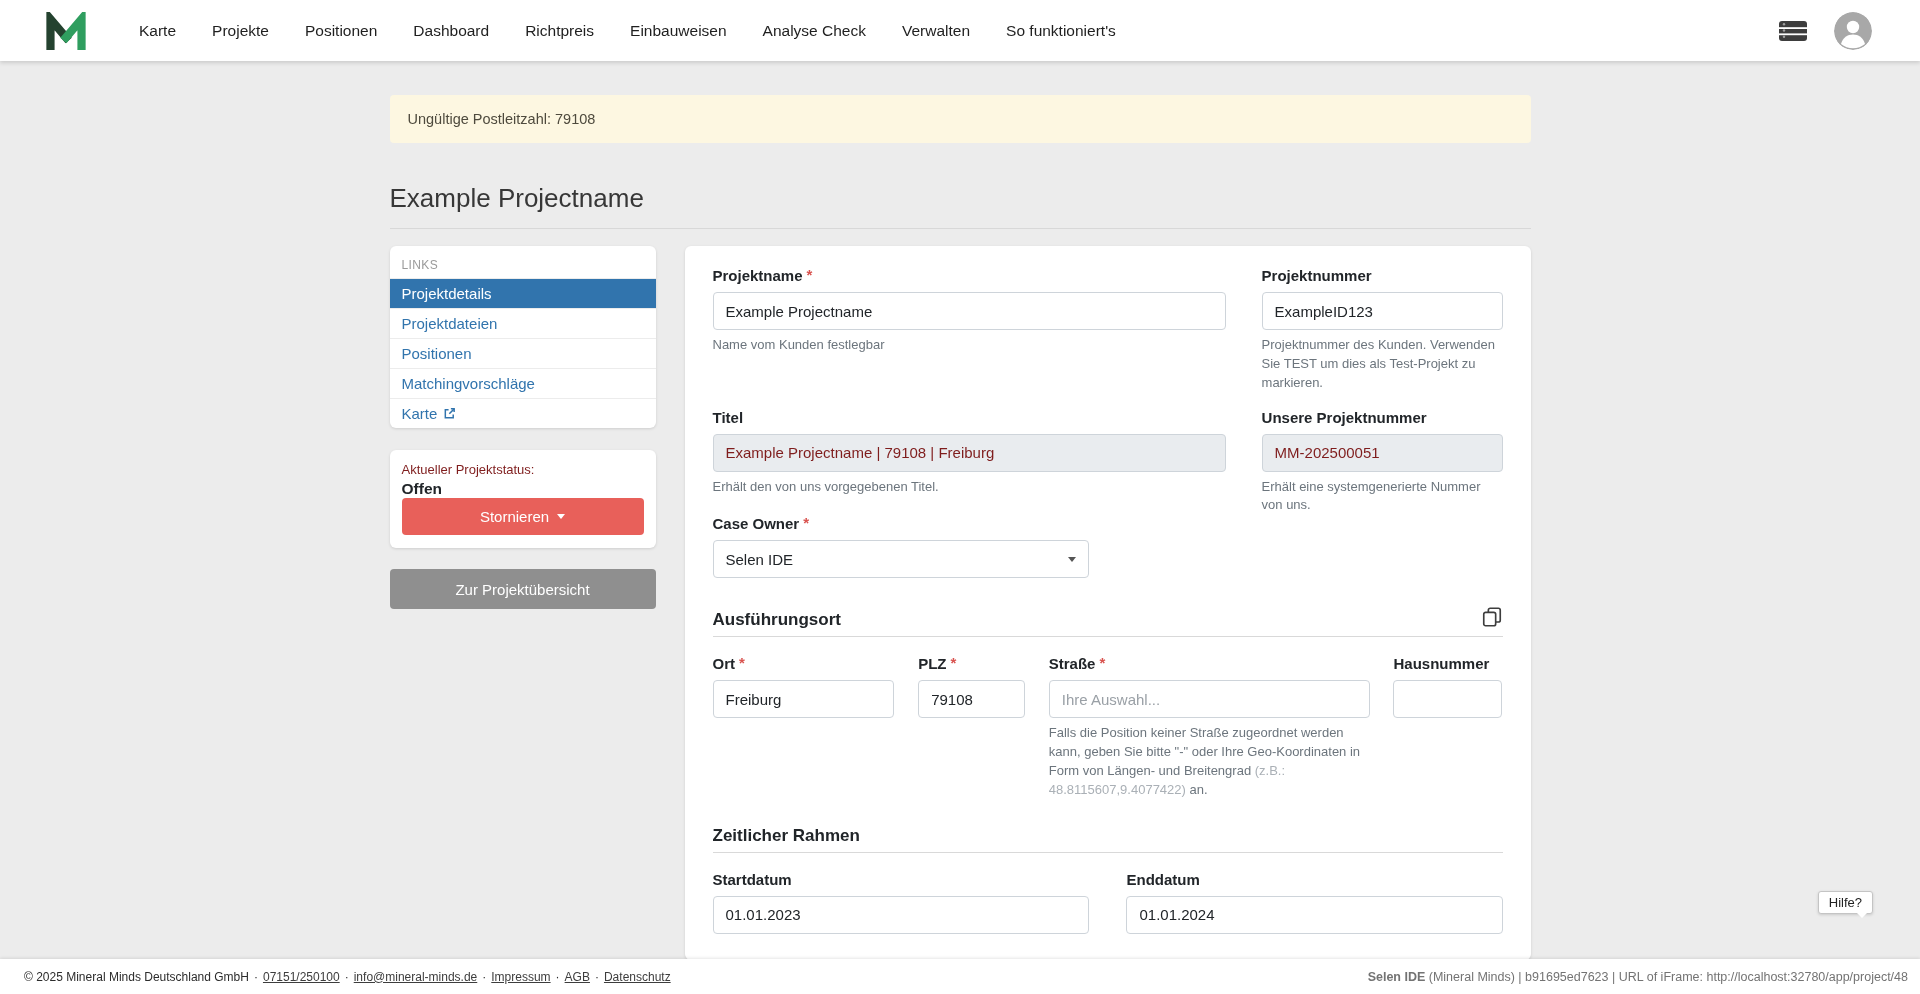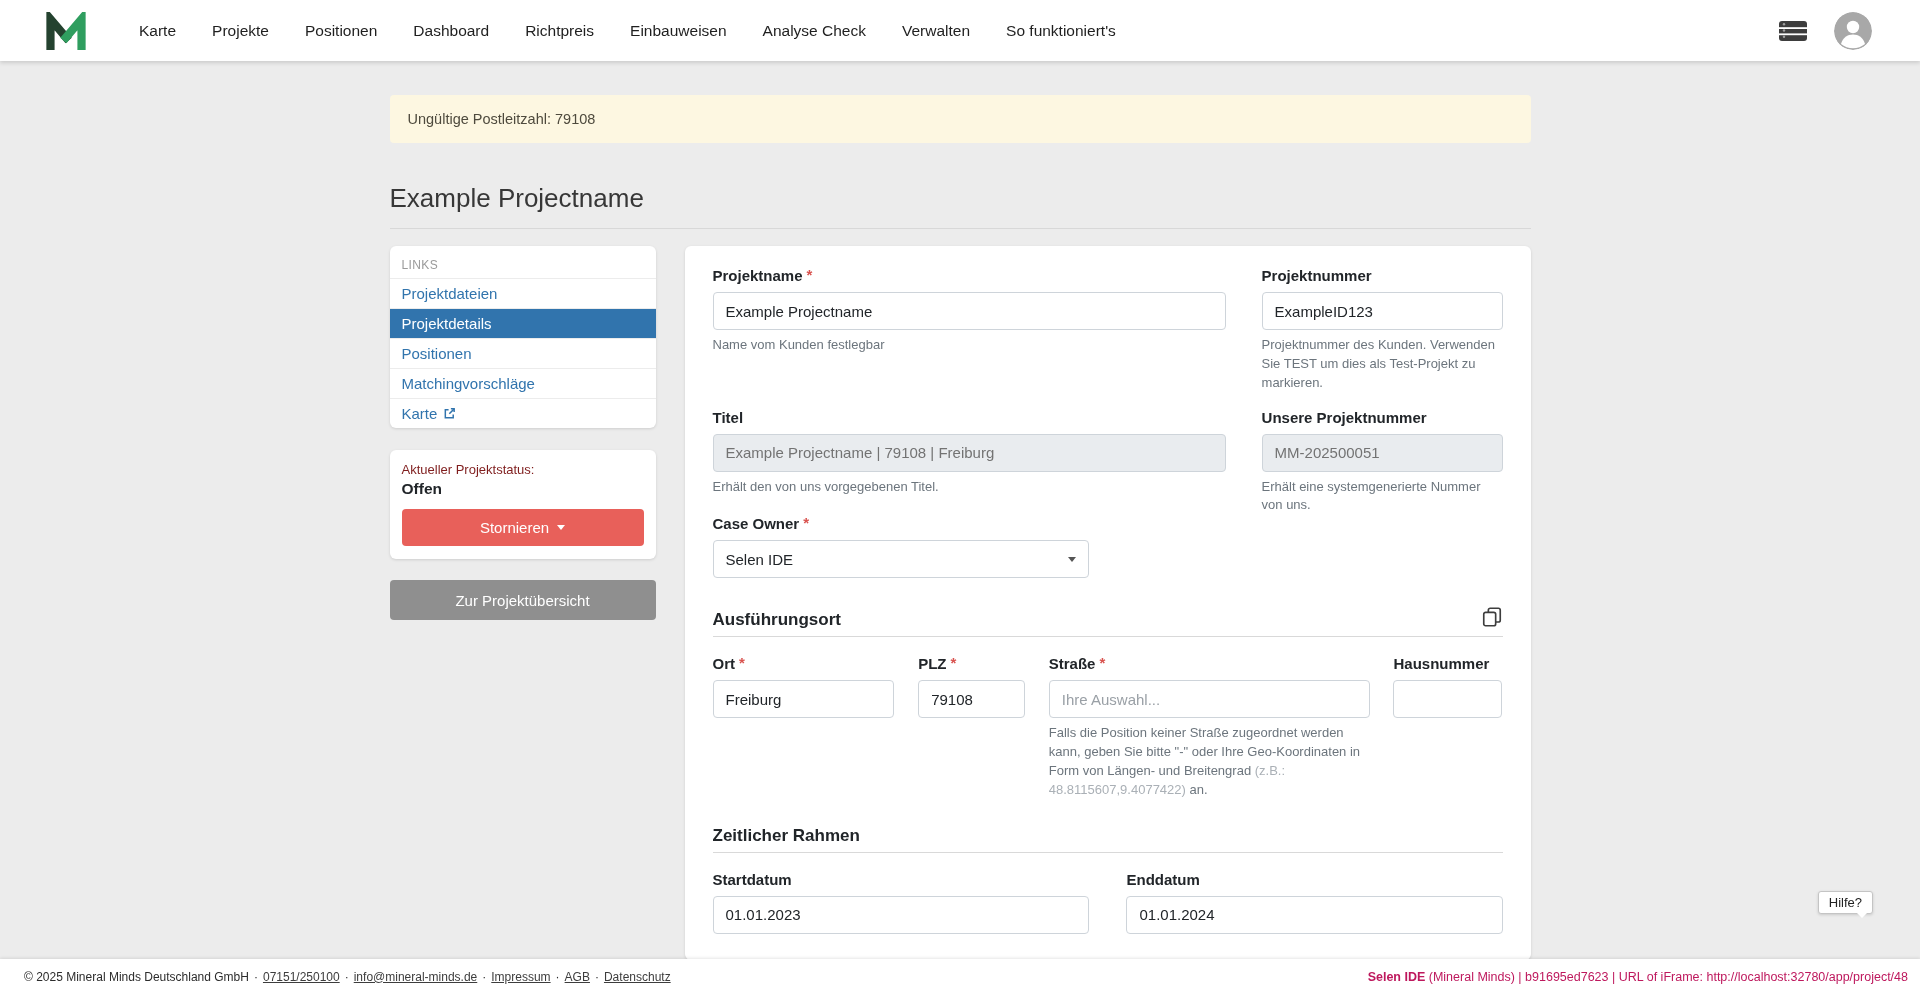--- a/index.html
+++ b/index.html
@@ -51,21 +51,21 @@
     font-size: 15px; color: #3174ad; padding: 6px 12px; cursor: pointer;
     border-top: 1px solid #ececec; display: flex; align-items: center; gap: 6px;
   }
   .link-item.active { background: #3174ad; color: #fff; }
 
   
   .status-card { margin-top: 22px; padding: 12px 12px 13px; }
   .status-label { font-size: 13px; color: #7f1d1d; }
   .status-value { font-size: 15.5px; font-weight: 700; color: #212529; margin-top: 3px; }
   .btn-danger {
-    margin-top: 11px; width: 100%; height: 37px; border: none; cursor: pointer;
+    width: 100%; height: 37px; border: none; cursor: pointer;
     background: #e8605a; color: #fff; font-size: 15px; border-radius: 4px;
     font-family: inherit; display: flex; align-items: center; justify-content: center; gap: 8px;
   }
   .caret-down-white { width: 0; height: 0; border-left: 4.5px solid transparent; border-right: 4.5px solid transparent; border-top: 5px solid #fff; }
   .btn-gray {
     margin-top: 21px; width: 100%; height: 40px; border: none; cursor: pointer;
     background: #8f8f8f; color: #fff; font-size: 15px; border-radius: 4px; font-family: inherit;
   }
 
   
@@ -83,21 +83,21 @@
   .w-str { width: 40.6%; }
   .w-haus { width: 13.8%; }
 
   .flabel { display: flex; align-items: center; gap: 4px; font-size: 15px; font-weight: 700; color: #212529; margin-bottom: 8px; }
   .req { color: #d9534f; position: relative; top: -1px; }
   .finput {
     width: 100%; height: 38px; border: 1px solid #ced4da; border-radius: 4px;
     padding: 0 12px; font-size: 15px; color: #212529; background: #fff; font-family: inherit;
   }
   .finput::placeholder { color: #9aa0a6; }
-  .finput:disabled { background: #e9ecef; color: #737373; }
+  .finput:disabled { background: #e9ecef; color: #7f1d1d; }
   .help { margin-top: 6px; font-size: 13px; color: #6c757d; line-height: 1.45; }
   .help .lighter { color: #aab0b6; }
 
   .select { display: flex; align-items: center; justify-content: space-between; cursor: pointer; }
   .caret-down { width: 0; height: 0; border-left: 4.5px solid transparent; border-right: 4.5px solid transparent; border-top: 5px solid #555; }
 
   .section-header {
     display: flex; align-items: flex-end; justify-content: space-between;
     border-bottom: 1px solid #d9d9d9; padding-bottom: 6px; margin-bottom: 18px;
   }
@@ -119,21 +119,21 @@
   
   .footer {
     height: 35px; flex-shrink: 0; background: #fff;
     box-shadow: 0 -1px 3px rgba(0,0,0,.10);
     display: flex; align-items: center; justify-content: space-between;
     padding: 0 12px 0 24px; font-size: 12px; color: #2c2c2c; position: relative; z-index: 6;
   }
   .footer-left { display: flex; align-items: flex-start; }
   .sep { margin: 0 5px; color: #2c2c2c; }
   .flink { color: #3d3d3d; text-decoration: underline; cursor: pointer; }
-  .footer-right { font-size: 12.5px; color: #be185d; }
+  .footer-right { font-size: 12.5px; color: #737373; }
   .bold { font-weight: 700; }
 </style>
 </head>
 <body>
 
 <nav class="navbar">
   <div class="logo">
     <svg viewBox="0 0 46 40" width="42" height="38">
       <polyline points="6,37 6,7 23,27" fill="none" stroke="#24422f" stroke-width="9" stroke-linecap="square"></polyline>
       <polyline points="23,27 40,7 40,37" fill="none" stroke="#2f9e5f" stroke-width="9" stroke-linecap="square"></polyline>
@@ -179,22 +179,22 @@
     </div>
 
     <h1 class="page-title">Example Projectname</h1>
     <hr class="title-divider">
 
     <div class="layout">
 
       <aside class="left-col">
         <div class="card links-card">
           <div class="links-header">LINKS</div>
+          <div class="link-item active">Projektdetails</div>
           <div class="link-item">Projektdateien</div>
-          <div class="link-item active">Projektdetails</div>
           <div class="link-item">Positionen</div>
           <div class="link-item">Matchingvorschläge</div>
           <div class="link-item">
             <span>Karte</span>
             <svg viewBox="0 0 14 14" width="13" height="13" fill="none" stroke="#3174ad" stroke-width="1.6">
               <path d="M6 3H2.5v8.5H11V8"></path>
               <path d="M8.5 2H12v3.5"></path>
               <path d="M12 2L6.8 7.2"></path>
             </svg>
           </div>

